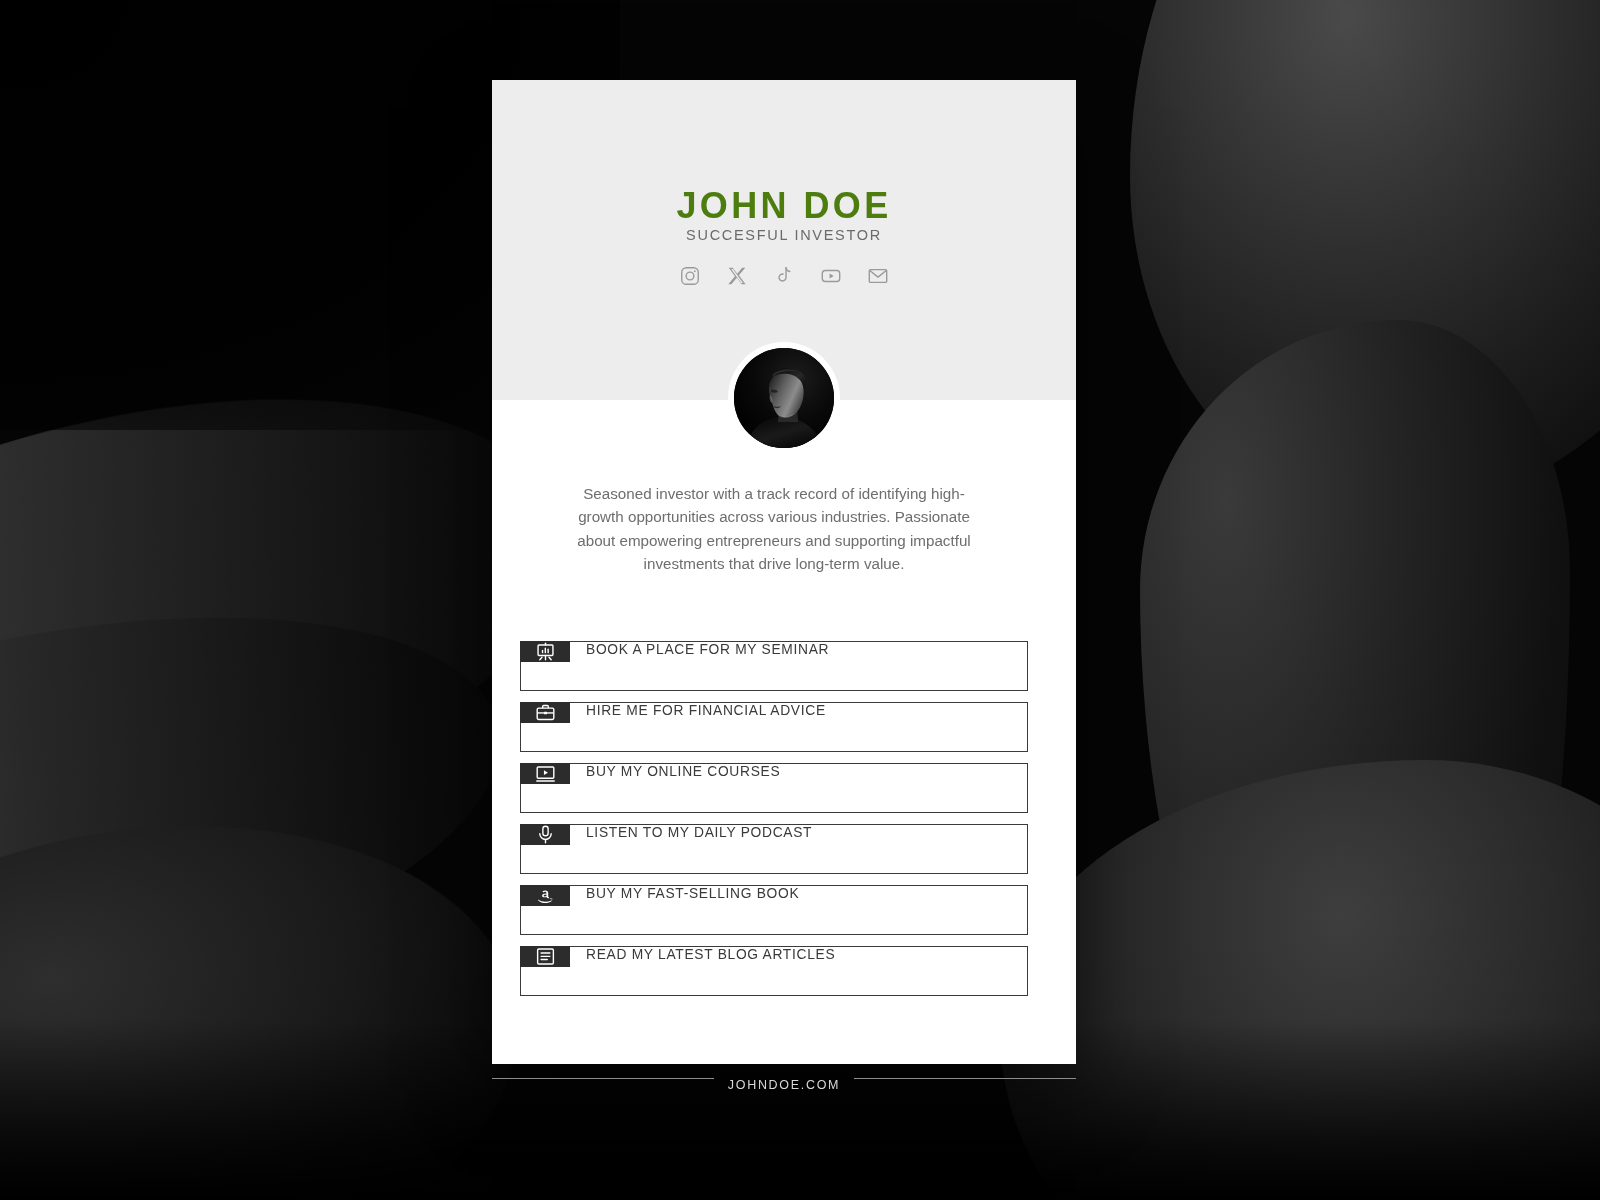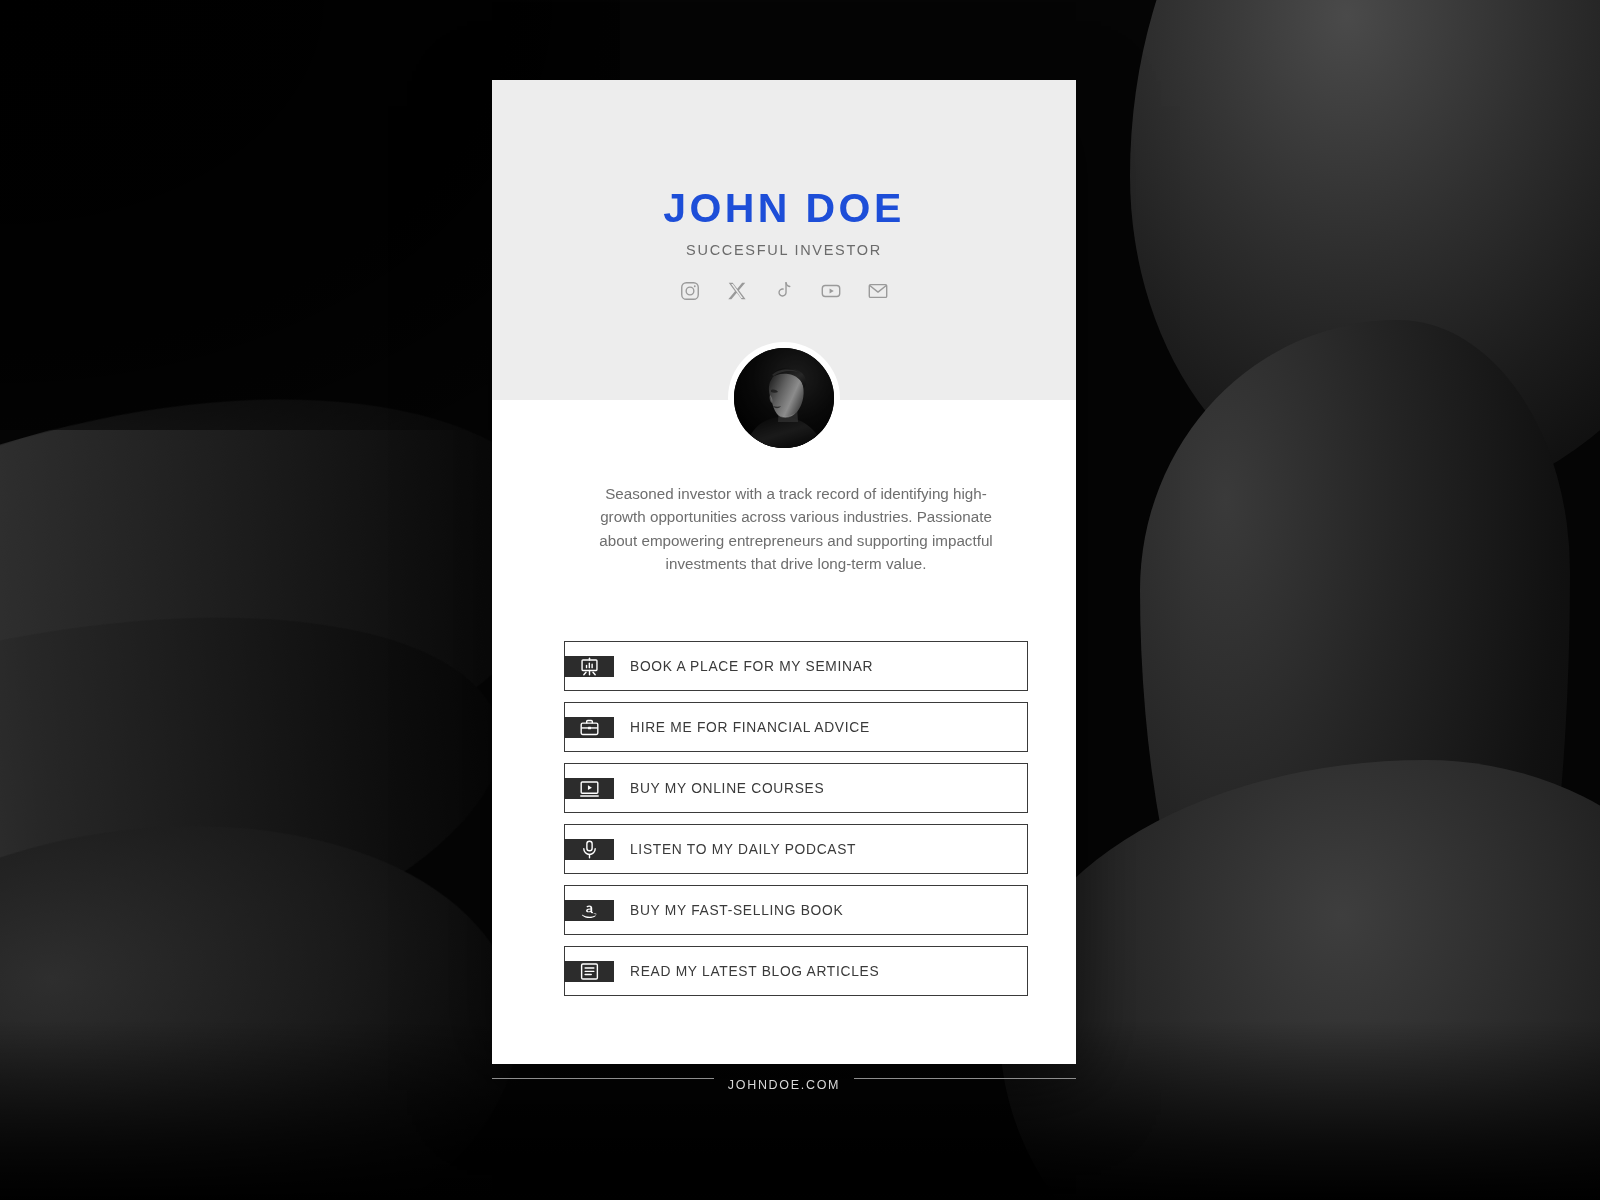--- a/index.html
+++ b/index.html
@@ -92,27 +92,26 @@
   }
 
   .card-header {
     height: 320px;
     background: #ededed;
     text-align: center;
     padding-top: 105px;
   }
 
   .profile-name {
-    font-size: 41px;
+    font-size: 36px;
     font-weight: 700;
     letter-spacing: 3.4px;
-    color: #1d4ed8;
+    color: #4d7c0f;
   }
   .profile-tagline {
-    margin-top: 10px;
     font-size: 14.5px;
     letter-spacing: 1.7px;
     color: #6b6b6b;
     font-weight: 400;
   }
 
   .social-row {
     margin-top: 22px;
     display: flex;
     justify-content: center;
@@ -142,21 +141,21 @@
   .avatar {
     width: 100%; height: 100%;
     border-radius: 50%;
     overflow: hidden;
     background: #000;
     position: relative;
   }
   .avatar svg { width: 100%; height: 100%; display: block; }
 
   .card-body {
-    padding: 82px 48px 0 72px;
+    padding: 82px 48px 0 28px;
     background: #fff;
   }
 
   .bio {
     text-align: center;
     font-size: 15.2px;
     line-height: 1.53;
     color: #6e6e6e;
     max-width: 412px;
     margin: 0 auto;
@@ -165,21 +164,21 @@
   .link-list {
     margin-top: 66px;
     display: flex;
     flex-direction: column;
     gap: 11px;
     padding-bottom: 40px;
   }
 
   .link-button {
     display: flex;
-    align-items: center;
+    align-items: flex-start;
     height: 50px;
     border: 1px solid #3a3a3a;
     background: #fff;
     cursor: pointer;
   }
   .link-icon-box {
     width: 50px;
     min-width: 50px;
     background: #2c2c2c;
     display: flex;

